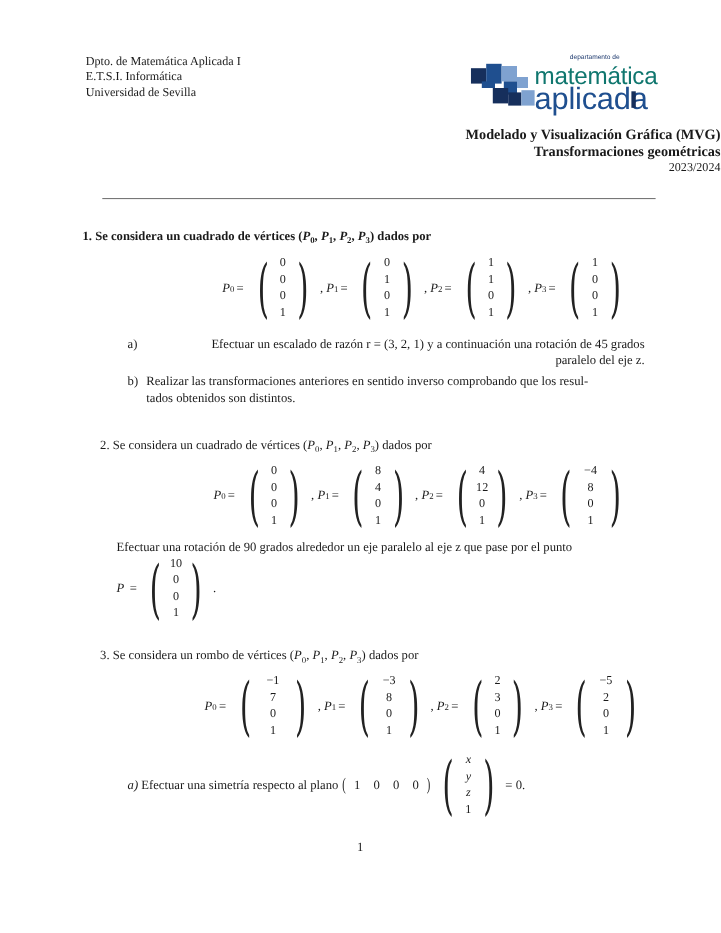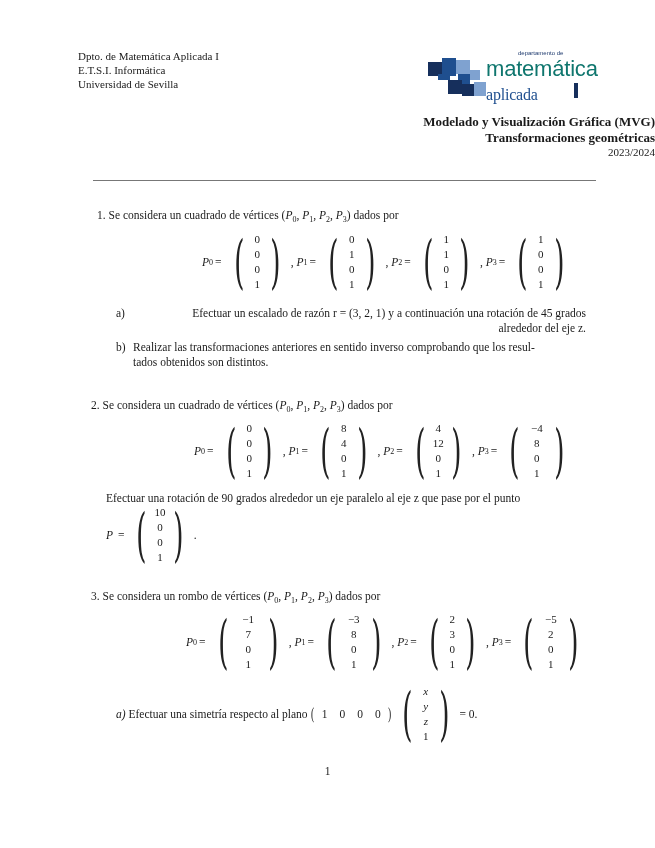--- a/index.html
+++ b/index.html
@@ -3,21 +3,21 @@
 <meta charset="utf-8">
 <style>
   html, body { margin:0; padding:0; background:#ffffff; }
   body { width:655px; height:848px; position:relative; overflow:hidden;
          font-family:"DejaVu Serif","Liberation Serif",serif; color:#1a1a1a; }
   .abs { position:absolute; }
   .hdr { left:78px; top:49px; font-size:11px; line-height:14px; font-family:"Liberation Serif",serif; }
   .logo { left:428px; top:50px; width:160px; height:52px; }
   .logo .dept { position:absolute; left:90px; top:0px; font-family:"Liberation Sans",sans-serif; font-size:6px; color:#1e3a6e; }
   .logo .mat { position:absolute; left:58px; top:6px; font-family:"Liberation Sans",sans-serif; font-size:22px; color:#0f766e; letter-spacing:-0.2px; }
-  .logo .apl { position:absolute; left:58px; top:36px; font-family:Liberation Serif, serif; font-size:16px; color:#1f4f8f; letter-spacing:-0.2px; }
+  .logo .apl { position:absolute; left:58px; top:24px; font-family:Liberation Sans, sans-serif; font-size:28px; color:#1f4f8f; letter-spacing:-0.2px; }
   .logo .bar { position:absolute; left:146px; top:33px; width:4px; height:15px; background:#162f5c; }
   .title { left:0; width:655px; text-align:right; font-family:"Liberation Serif",serif; }
   .t1 { top:114px; font-size:13px; font-weight:bold; }
   .t2 { top:130px; font-size:13px; font-weight:bold; }
   .t3 { top:146px; font-size:11px; }
   .rule { left:93px; top:180px; width:503px; height:1px; background:#777; }
   .txt { font-family:"Liberation Serif",serif; font-size:11.5px; line-height:15px; }
   .mathline { display:flex; align-items:center; font-family:"Liberation Serif",serif; font-size:11.5px; }
   .vec { display:flex; align-items:center; margin:0 4px; }
   .paren { font-size:58px; line-height:58px; transform:scaleX(0.45); color:#222; font-family:"DejaVu Serif",serif; }
@@ -54,21 +54,21 @@
   <span class="mat">matemática</span>
   <span class="apl">aplicada</span>
   <span class="bar"></span>
 </div>
 
 <div class="abs title t1">Modelado y Visualización Gráfica (MVG)</div>
 <div class="abs title t2">Transformaciones geométricas</div>
 <div class="abs title t3">2023/2024</div>
 <div class="abs rule"></div>
 
-<div class="abs txt" style="left:97px;top:208px;">
+<div class="abs txt" style="left:75px;top:208px;font-weight:bold;">
   <span>1.</span>
   Se considera un cuadrado de vértices (<i class="m">P</i><sub>0</sub>, <i class="m">P</i><sub>1</sub>, <i class="m">P</i><sub>2</sub>, <i class="m">P</i><sub>3</sub>) dados por
 </div>
 <div class="abs mathline" style="left:202px;top:232px;">
   <i class="m">P</i><sub>0</sub><span class="eq">=</span>
   <span class="vec">
       <span class="paren">(</span>
       <span class="vals">
         <span>0</span>
         <span>0</span>
@@ -108,21 +108,21 @@
         <span>0</span>
         <span>1</span>
       </span>
       <span class="paren">)</span>
     </span>
 </div>
 <div class="abs txt" style="left:116px;top:306px;width:470px;">
   <span style="position:absolute;left:0;">a)</span>
   <div style="margin-left:34px;text-align:right;">
       <div>Efectuar un escalado de razón r = (3, 2, 1) y a continuación una rotación de 45 grados</div>
-      <div>alrededor del eje z.</div>
+      <div>paralelo del eje z.</div>
     </div>
 </div>
 <div class="abs txt" style="left:116px;top:340px;width:470px;">
   <span style="position:absolute;left:0;">b)</span>
   <div style="margin-left:17px;">
       <div>Realizar las transformaciones anteriores en sentido inverso comprobando que los resul-</div>
       <div>tados obtenidos son distintos.</div>
     </div>
 </div>
 

